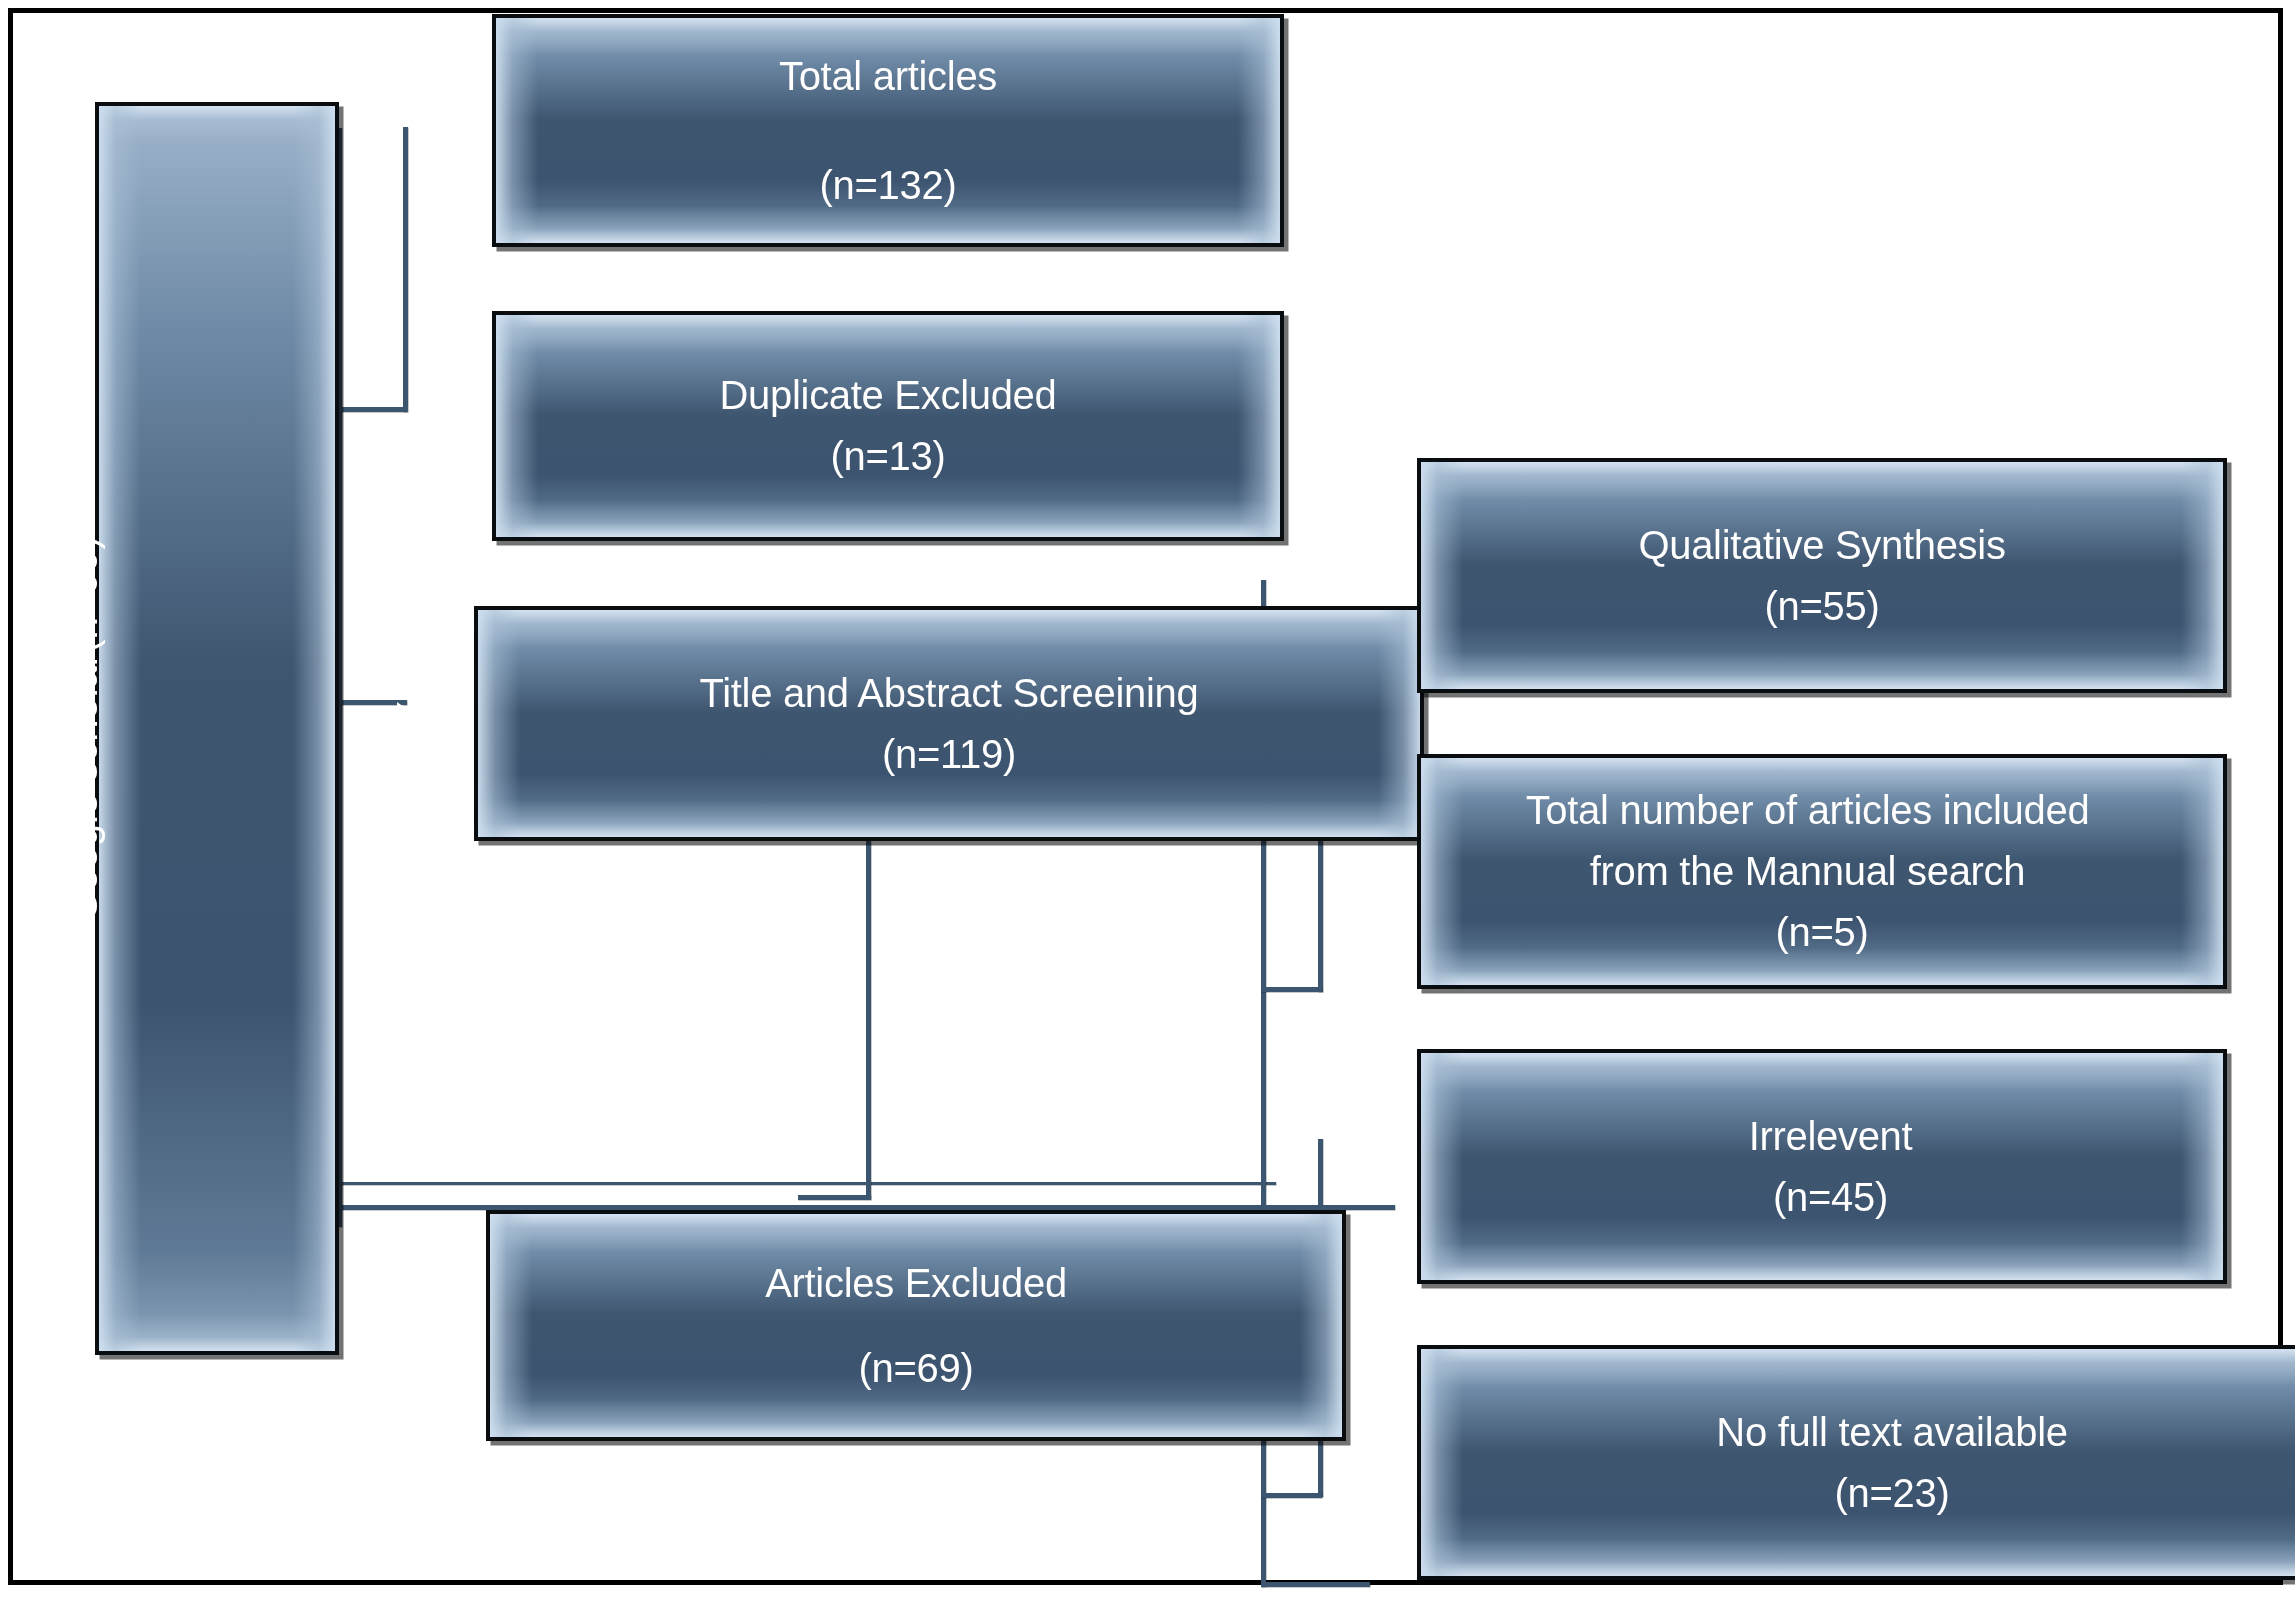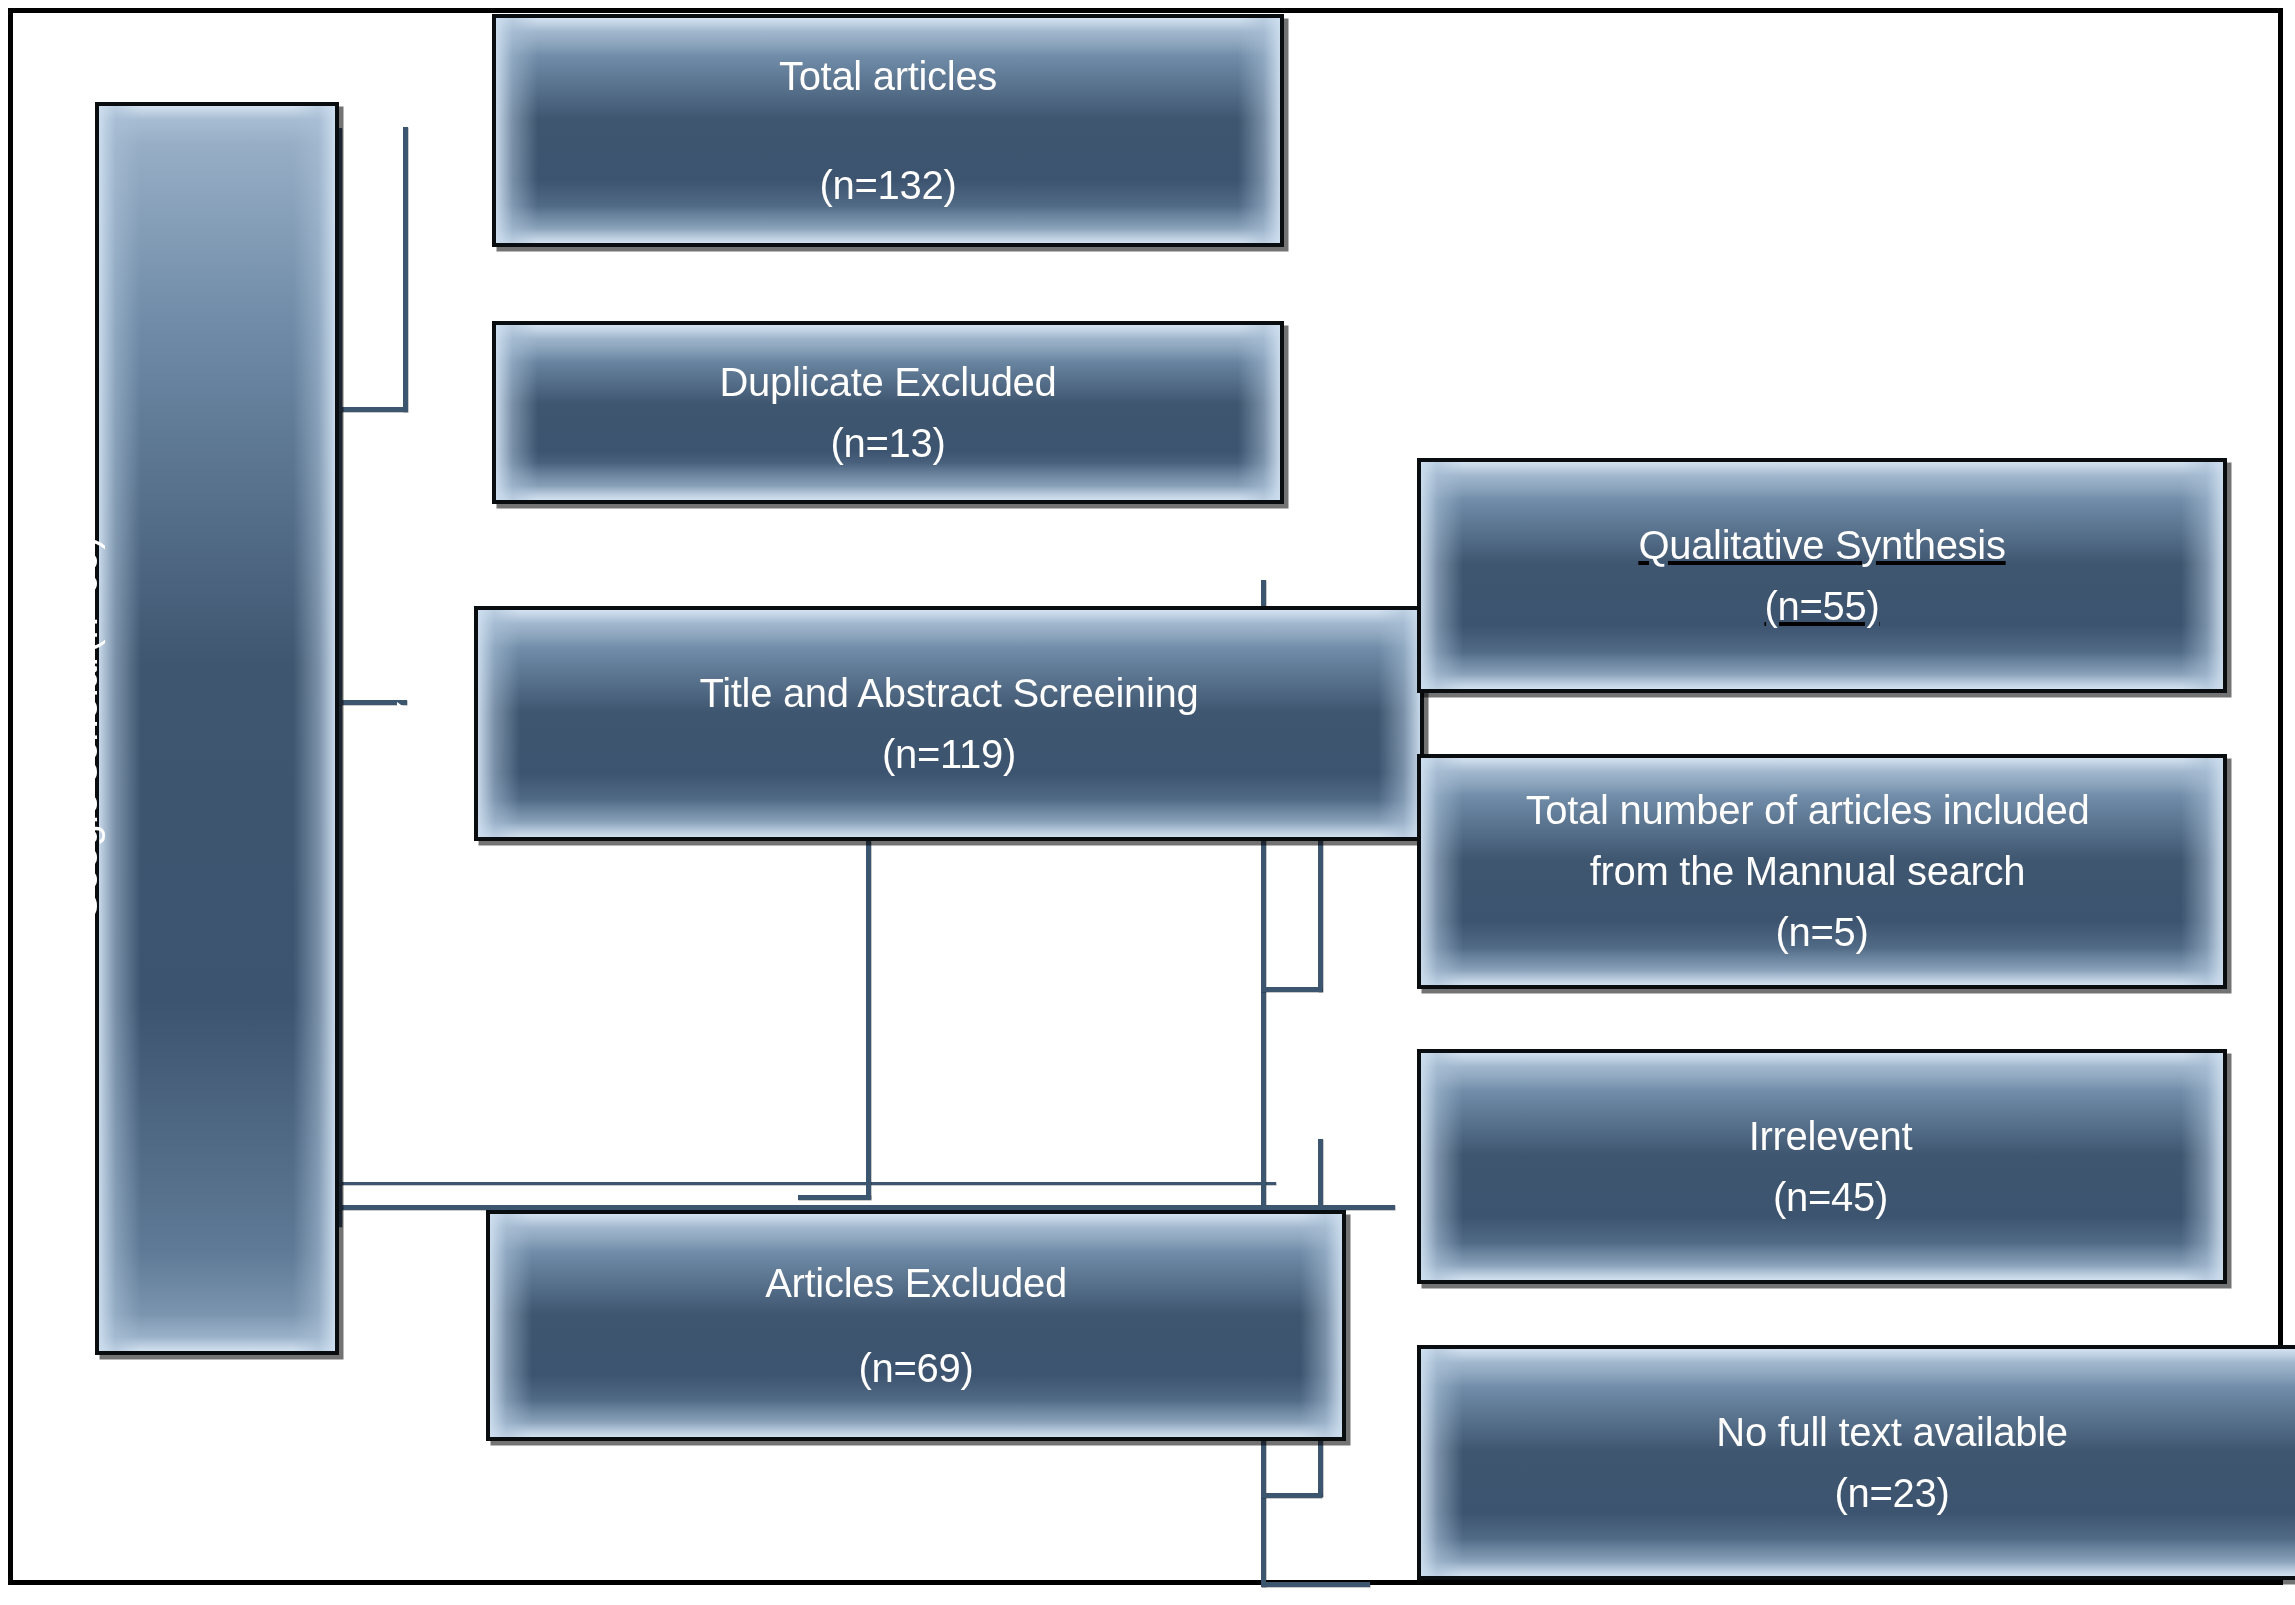--- a/index.html
+++ b/index.html
@@ -118,36 +118,36 @@
         <div class="vtxt">Scopus (n=33)</div>
       </div>
     </div>
   </div>
 
   <div class="pbox" style="left:492px;top:14px;width:792px;height:233px;gap:48px;">
     <div class="txt">Total articles</div>
     <div class="txt">(n=132)</div>
   </div>
 
-  <div class="pbox" style="left:492px;top:321px;width:792px;height:183px;">
+  <div class="pbox" style="left:492px;top:311px;width:792px;height:230px;">
     <div class="txt">Duplicate Excluded</div>
     <div class="txt">(n=13)</div>
   </div>
 
   <div class="pbox" style="left:474px;top:606px;width:950px;height:235px;">
     <div class="txt">Title and Abstract Screeining</div>
     <div class="txt">(n=119)</div>
   </div>
 
   <div class="pbox" style="left:486px;top:1210px;width:860px;height:231px;gap:24px;">
     <div class="txt">Articles Excluded</div>
     <div class="txt">(n=69)</div>
   </div>
 
-  <div class="pbox" style="left:1417px;top:458px;width:810px;height:235px;text-decoration:underline;">
+  <div class="pbox" style="left:1417px;top:458px;width:810px;height:235px;">
     <div class="txt">Qualitative Synthesis</div>
     <div class="txt">(n=55)</div>
   </div>
 
   <div class="pbox" style="left:1417px;top:754px;width:810px;height:235px;">
     <div class="txt" style="width:869px;margin-left:-29px;">Total number of articles included
 from the Mannual search</div>
     <div class="txt">(n=5)</div>
   </div>
 

